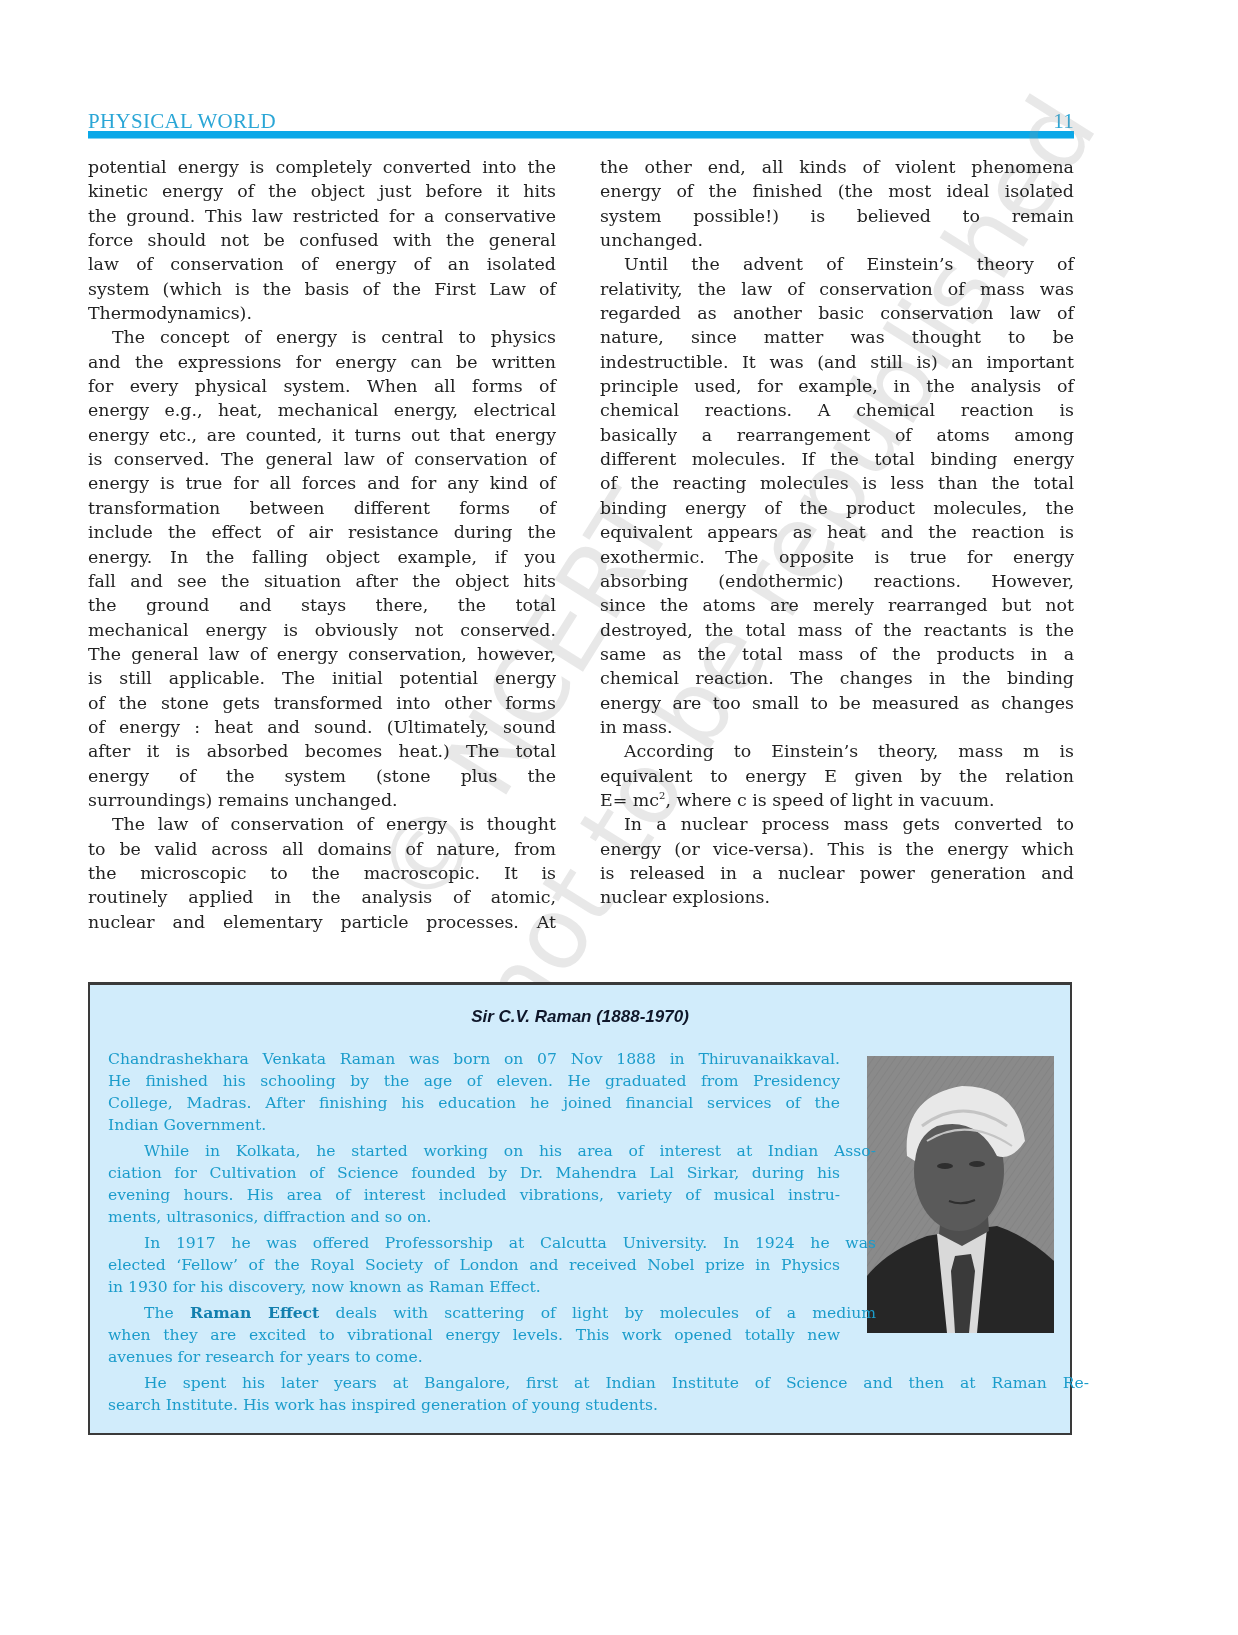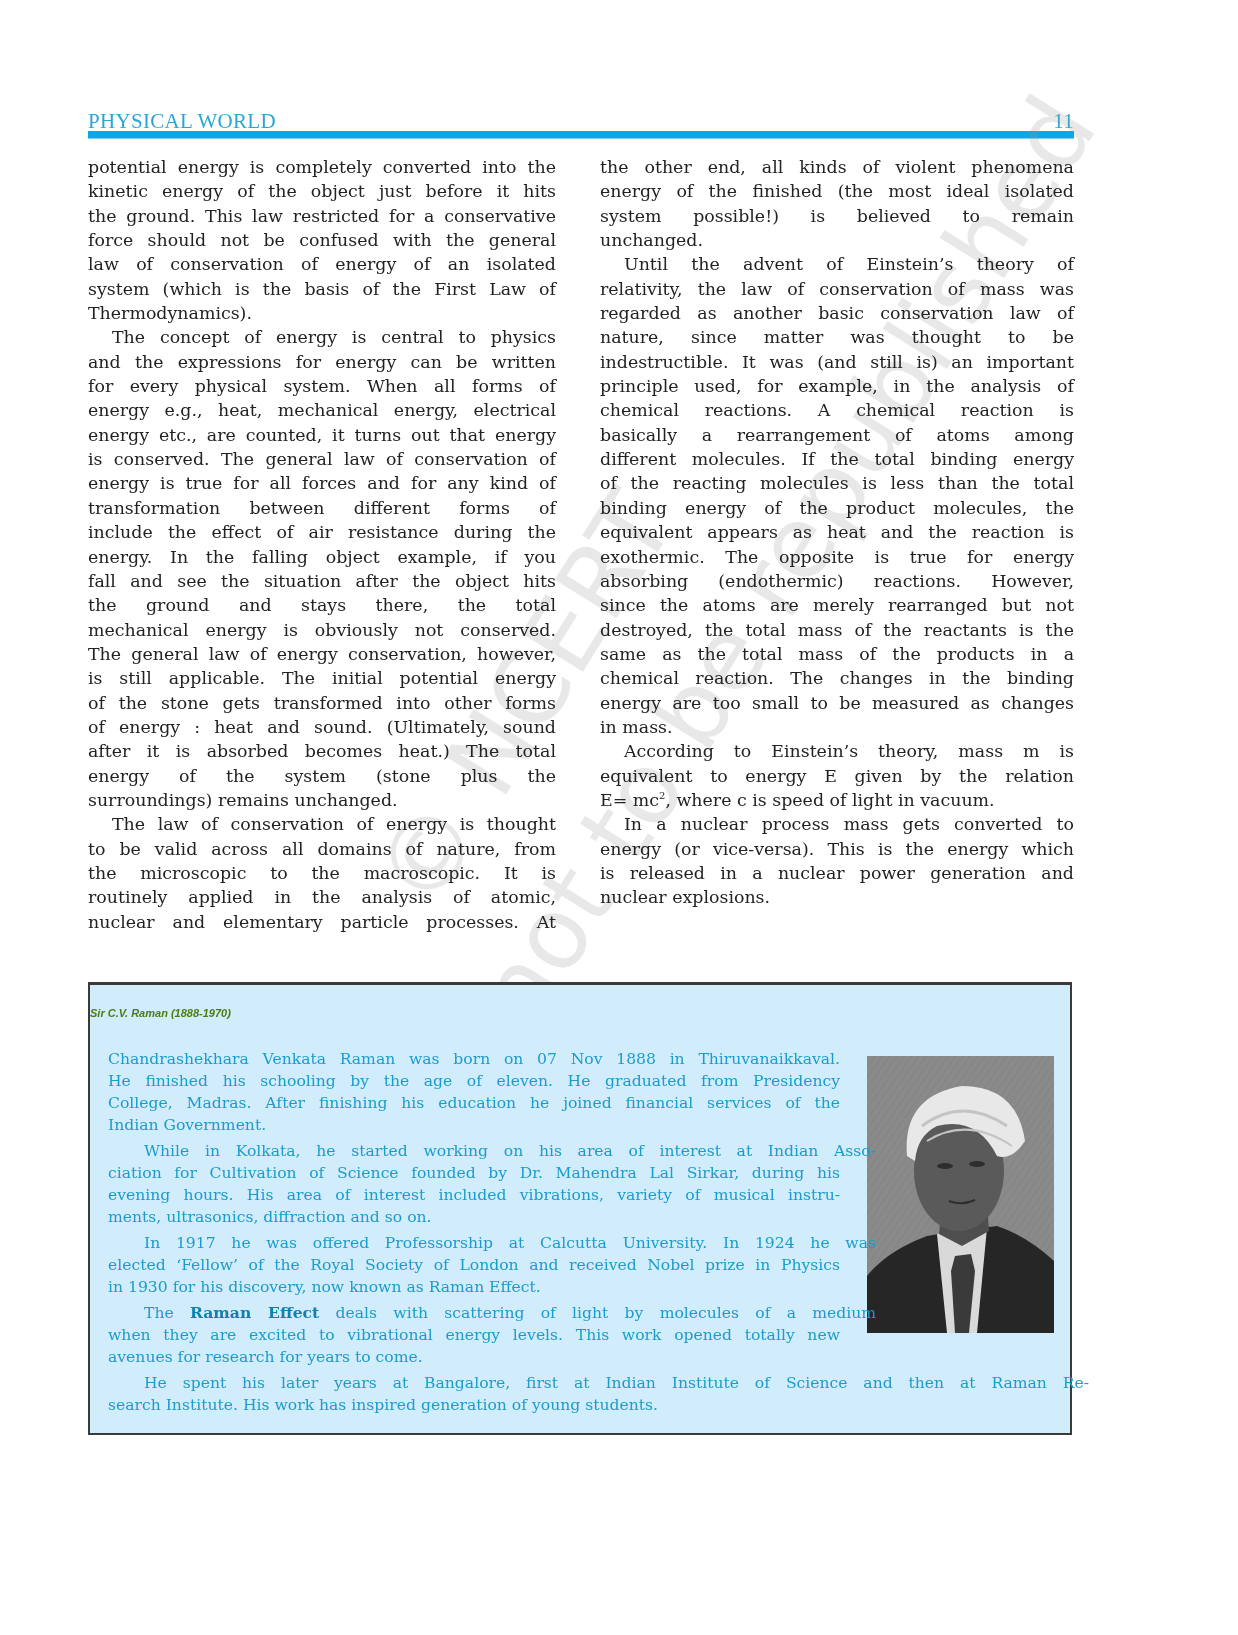--- a/index.html
+++ b/index.html
@@ -9,21 +9,21 @@
   .running-head .pno { position: absolute; right: 0; top: 0; }
   .head-rule { position: absolute; left: 88px; top: 131px; width: 986px; height: 7px; background: #0aa8e8; border-bottom: 1px solid #7fd3f3; }
   .col { position: absolute; top: 155px; font-family: "DejaVu Serif", serif; font-size: 17.4px; line-height: 24.35px; color: #222; }
   .col.left { left: 88px; width: 468px; }
   .col.right { left: 600px; width: 474px; }
   .line { display: block; white-space: nowrap; text-align: justify; text-align-last: justify; height: 24.35px; overflow: visible; }
   .line.last { text-align-last: left; }
   .line.indent { padding-left: 24px; }
   sup { font-size: 10px; vertical-align: 7px; line-height: 0; }
   .box { position: absolute; left: 88px; top: 982px; width: 984px; height: 453px; background: #d1ecfb; border: 2px solid #3a3a3a; border-top-width: 3px; box-sizing: border-box; }
-  .box-title { position: absolute; left: 0; top: 22px; width: 100%; text-align: left; color: #4d7c0f; font-family: "Liberation Sans", sans-serif; font-weight: bold; font-style: italic; font-size: 11px; }
+  .box-title { position: absolute; left: 0; top: 22px; width: 100%; text-align: center; color: #0f172a; font-family: "Liberation Sans", sans-serif; font-weight: bold; font-style: italic; font-size: 17px; }
   .box-body { position: absolute; left: 18px; top: 63px; color: #1b9ccb; font-family: "DejaVu Serif", serif; font-size: 15.6px; line-height: 22px; }
   .box-body .bl { display: block; white-space: nowrap; text-align: justify; text-align-last: justify; height: 22px; }
   .box-body .bl.last { text-align-last: left; }
   .box-body .bl.indent { padding-left: 36px; }
   .box-body .para-gap { height: 4px; display: block; }
   .narrow .bl { width: 732px; }
   .wide .bl { width: 945px; }
   .box-body strong { color: #127fae; font-weight: bold; }
   .photo { position: absolute; left: 777px; top: 71px; width: 187px; height: 277px; background: linear-gradient(180deg, #8c8c8c 0%, #7a7a7a 100%); overflow: hidden; }
   .watermark { position: absolute; left: 360px; top: 870px; transform: rotate(-58deg); transform-origin: left top; font-family: "DejaVu Sans", sans-serif; font-size: 100px; color: rgba(150,150,150,0.22); white-space: nowrap; pointer-events: none; line-height: 1; }

